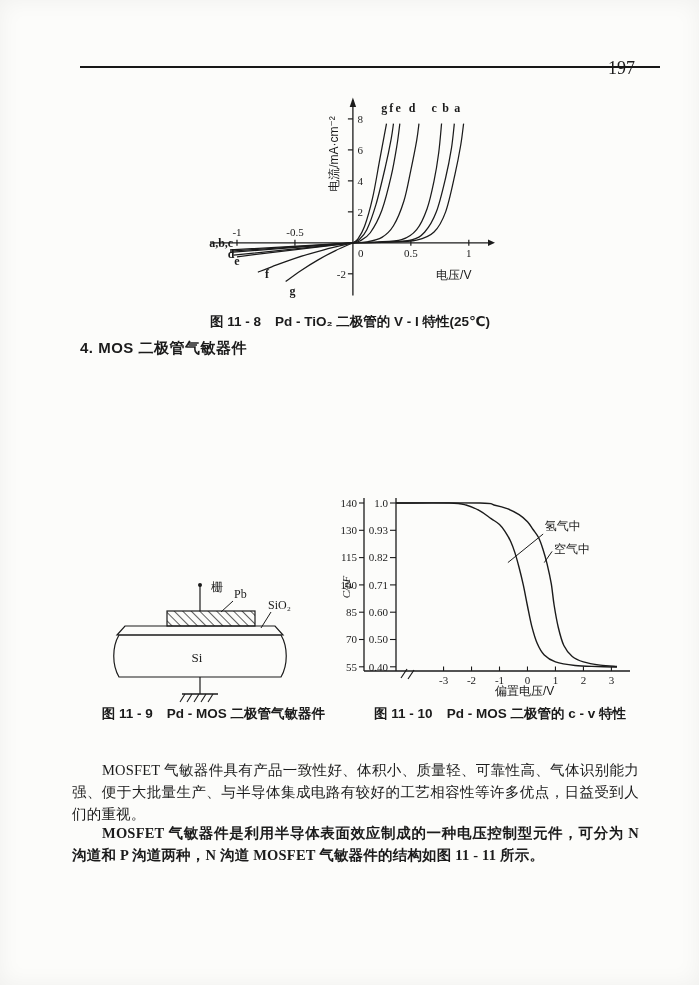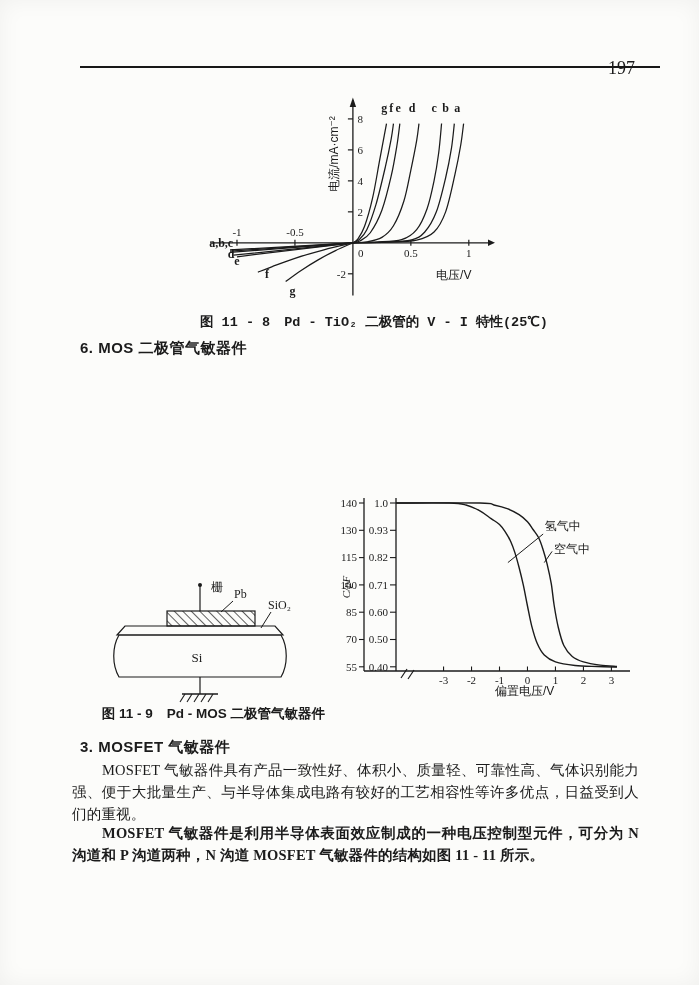--- a/index.html
+++ b/index.html
@@ -74,25 +74,25 @@
         <text x="191.15102040816325" y="15.939849624060155" text-anchor="middle" class="ltr">f</text>
         <path d="M85.66530612244898,185.54135338345864C88.17687074829932,183.734335839599,95.32517006802722,178.31328320802004,100.73469387755102,174.69924812030075C106.14421768707483,171.08521303258146,112.32653061224488,167.2130325814536,118.12244897959182,163.85714285714283C123.91836734693877,160.50125313283206,129.71428571428572,157.4035087719298,135.51020408163265,154.56390977443607C141.30612244897958,151.72431077694233,150,148.11027568922304,152.89795918367346,146.81954887218043 M152.89795918367346,146.81954887218043C153.6707482993197,146.25162907268168,155.60272108843537,146.12255639097742,157.534693877551,143.41203007518794C159.46666666666664,140.70150375939846,161.97823129251702,137.47468671679195,164.48979591836735,130.55639097744358C167.00136054421768,123.63809523809522,170.09251700680272,112.87343358395988,172.60408163265305,101.90225563909773C175.11564625850338,90.93107769423558,177.6272108843537,75.05513784461152,179.55918367346936,64.72932330827066C181.49115646258502,54.403508771929815,183.03673469387755,46.142857142857125,184.19591836734693,39.947368421052616C185.35510204081632,33.75187969924811,186.12789115646257,29.62155388471177,186.5142857142857,27.5563909774436" fill="none" stroke="#1b1b1b" stroke-width="1.25"></path>
         <text x="184.19591836734693" y="15.939849624060155" text-anchor="middle" class="ltr">g</text>
         <text x="9.15918367346939" y="151.46616541353384" text-anchor="start" class="ltr">a,b,c</text>
         <text x="31.18367346938775" y="162.3082706766917" text-anchor="middle" class="ltr">d</text>
         <text x="36.97959183673469" y="169.27819548872176" text-anchor="middle" class="ltr">e</text>
         <text x="67.11836734693877" y="182.44360902255636" text-anchor="middle" class="ltr">f</text>
         <text x="92.6204081632653" y="199.4812030075188" text-anchor="middle" class="ltr">g</text>
       </svg>
   </div>
-  <div class="abs caption" style="left:200px;top:313px;width:300px;font-family:Liberation Mono, monospace;">
+  <div class="abs caption" style="left:200px;top:313px;width:300px;">
     <span>图 11 - 8</span><span class="cap-gap"></span><span>Pd - TiO₂ 二极管的 V - I 特性(25℃)</span>
   </div>
 
-  <div class="abs heading" style="left:80px;top:339px;">6.  MOS 二极管气敏器件</div>
+  <div class="abs heading" style="left:80px;top:339px;">4.  MOS 二极管气敏器件</div>
 
   <div class="abs" style="left:97px;top:577px;">
     <svg width="222" height="128" viewBox="0 0 222 128">
       <defs>
         <pattern id="hatch" width="6" height="6" patternUnits="userSpaceOnUse" patternTransform="rotate(-45)">
           <line x1="0" y1="0" x2="0" y2="6" stroke="#1b1b1b" stroke-width="1.4"></line>
         </pattern>
       </defs>
       <circle cx="103" cy="8" r="2" fill="#1b1b1b"></circle>
       <line x1="103" y1="9" x2="103" y2="34" stroke="#1b1b1b" stroke-width="1.2"></line>
@@ -174,18 +174,20 @@
         <text x="0" y="0" text-anchor="middle" class="num" transform="translate(12,95) rotate(-90)" font-style="italic">C/pF</text>
         <text x="186.68354430379748" y="203" text-anchor="middle" class="cjk">偏置电压/V</text>
         <path d="M58,11C66.85864978902954,11,99.4957805907173,10.674999999999999,111.15189873417722,11C122.80801687763714,11.325000000000001,122.80801687763713,11.65,127.9367088607595,12.950000000000003C133.06540084388186,14.250000000000005,137.7278481012658,16.52500000000001,141.9240506329114,18.80000000000001C146.12025316455697,21.075000000000014,149.85021097046416,24.32500000000002,153.11392405063293,26.600000000000023C156.3776371308017,28.875000000000025,159.17510548523205,30.293181818181854,161.50632911392404,32.45000000000003C163.83755274261603,34.60681818181821,165.23628691983123,36.70454545454546,167.10126582278482,39.54090909090909C168.96624472573842,42.37727272727272,171.0643459915612,45.95227272727273,172.69620253164558,49.46818181818182C174.32805907172997,52.98409090909091,175.49367088607596,56.29318181818183,176.89240506329114,60.63636363636364C178.2911392405063,64.97954545454546,179.68987341772151,70.14999999999998,181.08860759493672,75.5272727272727C182.48734177215192,80.90454545454543,183.88607594936707,86.48863636363635,185.28481012658227,92.89999999999999C186.68354430379748,99.31136363636364,188.08227848101265,107.17045454545455,189.48101265822785,113.99545454545455C190.87974683544306,120.82045454545455,192.04535864978905,127.58340909090909,193.67721518987344,133.85C195.30907172995782,140.11659090909092,197.1740506329114,146.7265,199.27215189873417,151.595C201.37025316455694,156.4635,203.23523206751054,160.0125,206.26582278481013,163.061C209.29641350210971,166.10950000000003,212.32700421940928,168.15700000000004,217.45569620253164,169.88600000000002C222.584388185654,171.615,230.04430379746836,172.66150000000002,237.03797468354432,173.435C244.03164556962028,174.2085,252.42405063291142,174.254,259.4177215189874,174.527C266.41139240506334,174.79999999999998,275.73628691983123,174.982,279,175.073" fill="none" stroke="#1b1b1b" stroke-width="1.4"></path>
         <path d="M58,11C71.9873417721519,11,125.60548523206751,10.674999999999999,141.9240506329114,11C158.24261603375527,11.325000000000001,151.2489451476793,11.975000000000001,155.91139240506328,12.950000000000003C160.57383966244726,13.925000000000004,165.70253164556962,15.225000000000007,169.8987341772152,16.85000000000001C174.09493670886079,18.475000000000012,177.82489451476795,20.555000000000014,181.08860759493672,22.700000000000017C184.3523206751055,24.84500000000002,187.14978902953587,27.250000000000036,189.48101265822785,29.72000000000003C191.81223628691984,32.190000000000026,193.21097046413502,34.84909090909091,195.0759493670886,37.519999999999996C196.9409282700422,40.19090909090908,199.03902953586498,42.51318181818181,200.67088607594937,45.74545454545454C202.30274261603375,48.97772727272727,203.46835443037975,52.57045454545454,204.86708860759492,56.91363636363636C206.2658227848101,61.256818181818176,207.6645569620253,66.01363636363634,209.0632911392405,71.80454545454543C210.4620253164557,77.59545454545453,212.09388185654007,84.8340909090909,213.25949367088606,91.6590909090909C214.42510548523205,98.48409090909091,214.89135021097047,105.49522727272728,216.05696202531647,112.75454545454545C217.22257383966246,120.01386363636362,218.62130801687766,128.4230909090909,220.25316455696205,135.21499999999997C221.88502109704643,142.00690909090906,223.5168776371308,148.6375,225.84810126582278,153.506C228.17932489451476,158.3745,230.97679324894517,161.69599999999997,234.24050632911394,164.426C237.5042194092827,167.156,240.76793248945148,168.43,245.43037974683546,169.88600000000002C250.09282700421943,171.34200000000004,256.62025316455697,172.38850000000002,262.2151898734177,173.162C267.8101265822785,173.9355,276.2025316455696,174.2995,279,174.527" fill="none" stroke="#1b1b1b" stroke-width="1.4"></path>
         <text x="206.8253164556962" y="38.20000000000003" text-anchor="start" class="cjk">氢气中</text>
         <line x1="205.14683544303796" y1="42.022727272727266" x2="169.8987341772152" y2="70.56363636363633" stroke="#1b1b1b" stroke-width="1"></line>
         <text x="216.05696202531647" y="60.713636363636354" text-anchor="start" class="cjk">空气中</text>
         <line x1="214.0987341772152" y1="59.39545454545454" x2="206.26582278481013" y2="70.56363636363633" stroke="#1b1b1b" stroke-width="1"></line>
       </svg>
   </div>
+  <div class="abs caption" style="left:355px;top:705px;width:290px;">
+    <span>图 11 - 10</span><span class="cap-gap"></span><span>Pd - MOS 二极管的 c - v 特性</span>
+  </div>
 
-  <div class="abs heading" style="left:80px;top:738px;">3.  MOSFET 气敏器件</div>
   <div class="abs para" style="left:72px;top:759px;">MOSFET 气敏器件具有产品一致性好、体积小、质量轻、可靠性高、气体识别能力强、便于大批量生产、与半导体集成电路有较好的工艺相容性等许多优点，日益受到人们的重视。</div>
   <div class="abs para" style="left:72px;top:822px;font-weight:bold;">MOSFET 气敏器件是利用半导体表面效应制成的一种电压控制型元件，可分为 N 沟道和 P 沟道两种，N 沟道 MOSFET 气敏器件的结构如图 11 - 11 所示。</div>
 
 </div>
 
 </body></html>

